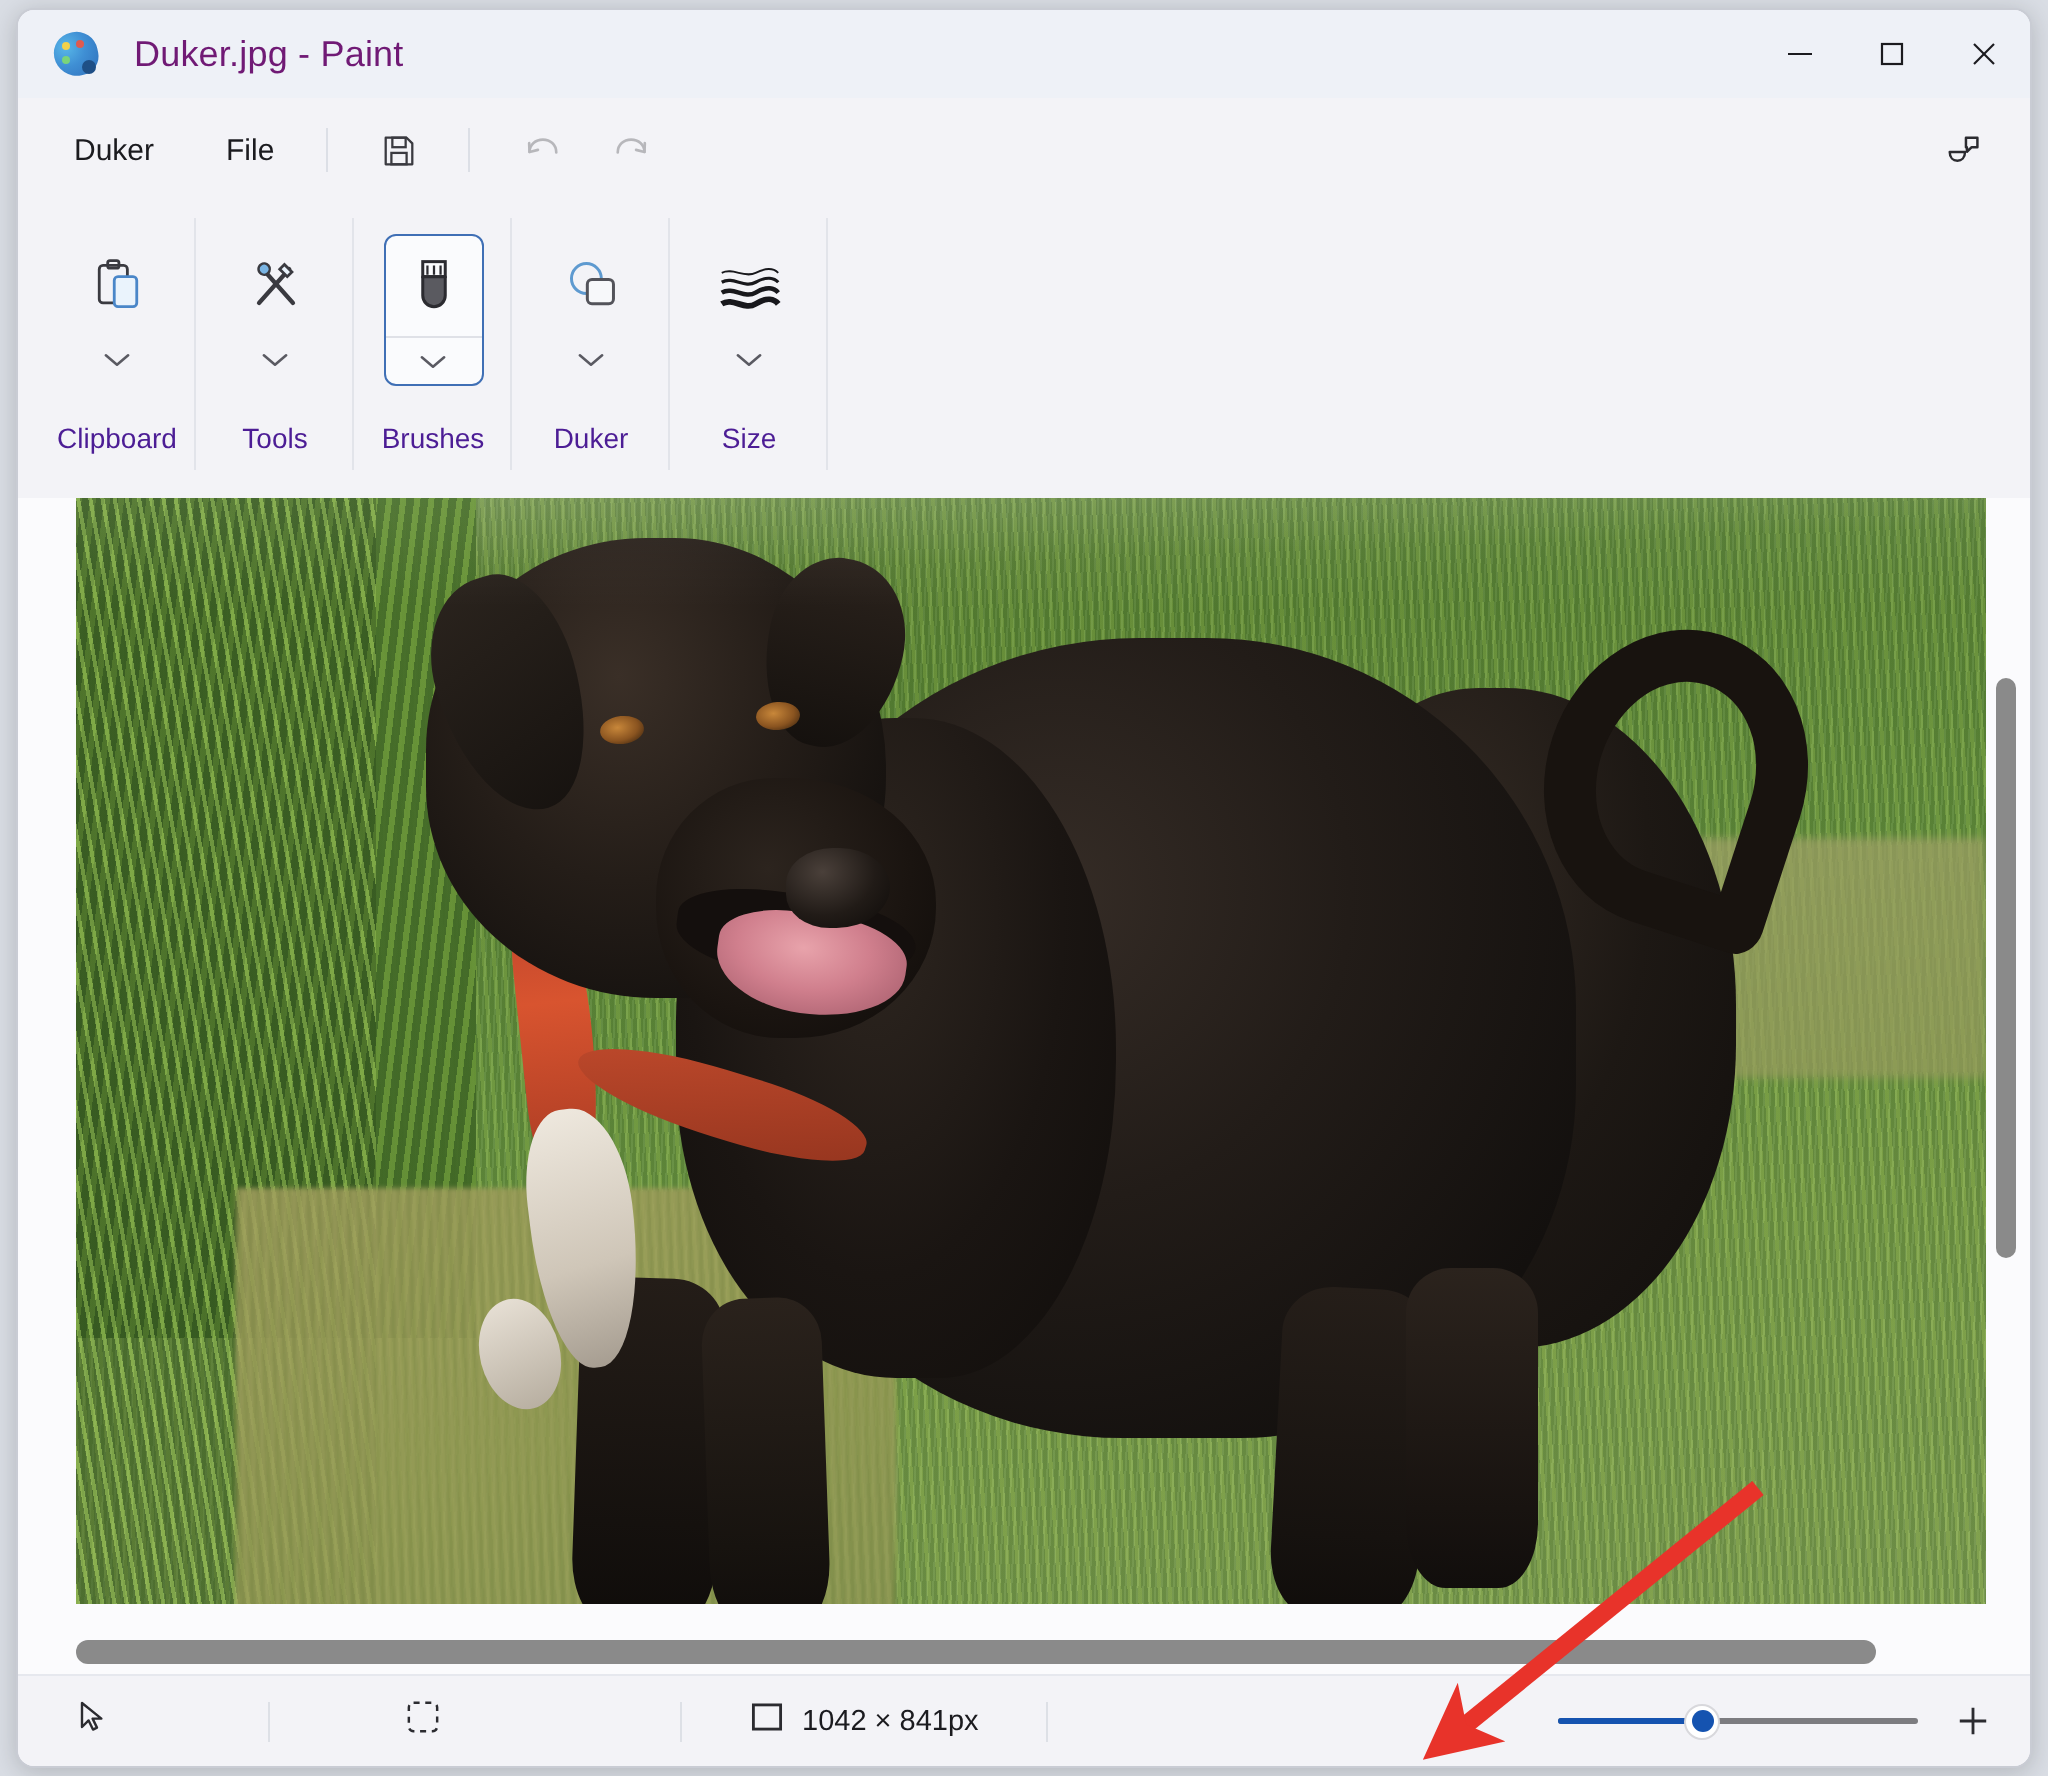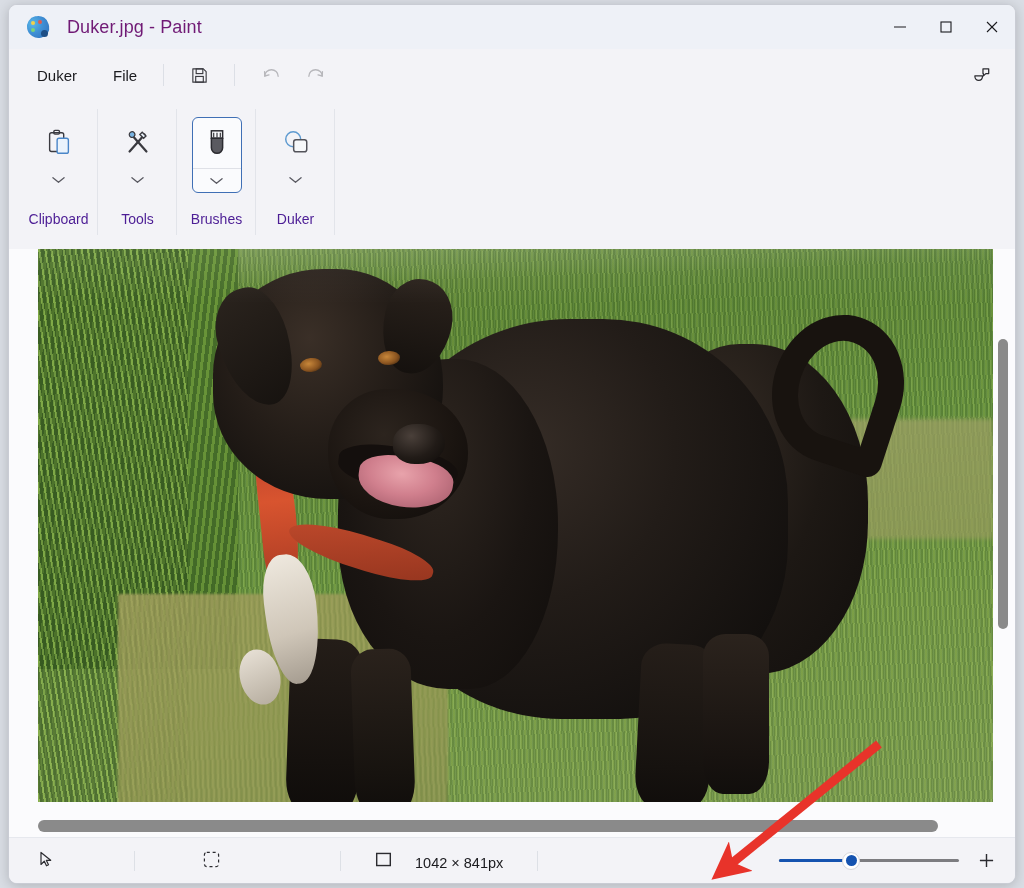--- a/index.html
+++ b/index.html
@@ -361,21 +361,21 @@
 
   
   .statusbar {
     height: 46px; flex: 0 0 46px;
     background: #f3f3f7;
     display: flex; align-items: center;
     border-top: 1px solid #e6e8ee;
     position: relative;
   }
   .sb-item {
-    display: flex; align-items: flex-end; gap: 23px;
+    display: flex; align-items: center; gap: 9px;
     font-size: 14.5px; color: #1b1b1f;
     padding: 4px 8px; border-radius: 4px;
     cursor: default;
   }
   .sb-sep {
     width: 1px; height: 20px; background: #dde0e6;
   }
   .sb-pad-l { margin-left: 22px; }
   .zoom-wrap {
     position: absolute; right: 16px;
@@ -545,20 +545,38 @@
         </div>
         <div class="chev-wrap">
           <svg width="13" height="8" viewBox="0 0 14 8">
               <path d="M1 1.5L7 6.5 13 1.5" fill="none" stroke="#5a5a62" stroke-width="1.4" stroke-linecap="round" stroke-linejoin="round"></path>
             </svg>
         </div>
       </div>
       <div class="group-label">Duker</div>
     </div>
 
+    <div class="group">
+      <div class="group-btn">
+        <div class="glyph">
+          <svg width="32" height="26" viewBox="0 0 34 26">
+            <path d="M2 6c6-3 12 3 18 0s10-2 12 0" fill="none" stroke="#18181c" stroke-width="1"></path>
+            <path d="M2 11c6-3.4 12 3.4 18 0s10-2.2 12 0" fill="none" stroke="#18181c" stroke-width="1.7"></path>
+            <path d="M2 16.5c6-3.6 12 3.6 18 0s10-2.4 12 0" fill="none" stroke="#18181c" stroke-width="2.4"></path>
+            <path d="M2 22.5c6-3.8 12 3.8 18 0s10-2.6 12 0" fill="none" stroke="#18181c" stroke-width="3.1"></path>
+          </svg>
+        </div>
+        <div class="chev-wrap">
+          <svg width="13" height="8" viewBox="0 0 14 8">
+              <path d="M1 1.5L7 6.5 13 1.5" fill="none" stroke="#5a5a62" stroke-width="1.4" stroke-linecap="round" stroke-linejoin="round"></path>
+            </svg>
+        </div>
+      </div>
+      <div class="group-label">Size</div>
+    </div>
 
 
   </div>
 
   <div class="canvas-area">
 
     <div class="photo">
       <div class="grass"></div>
       <div class="grass-tall"></div>
       <div class="grass-tall2"></div>

